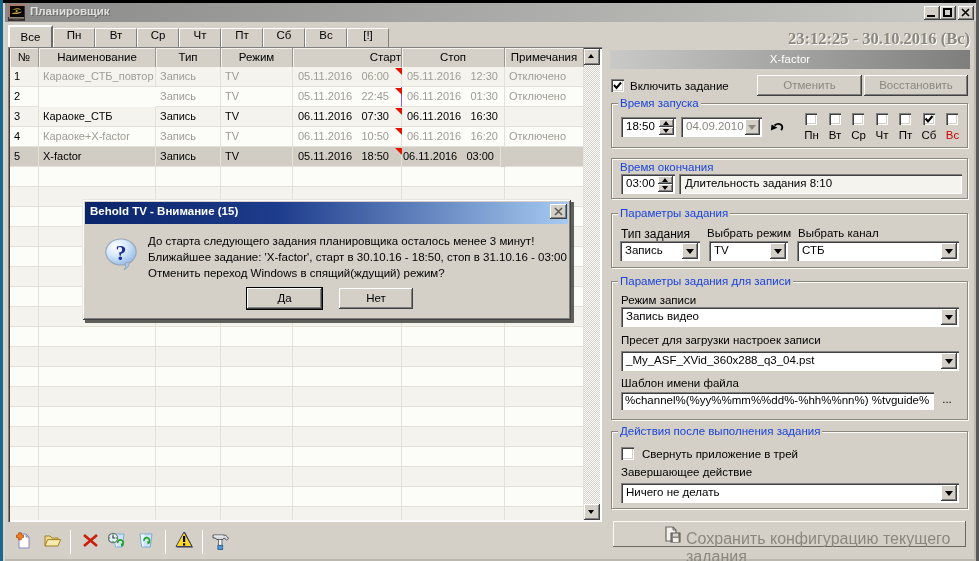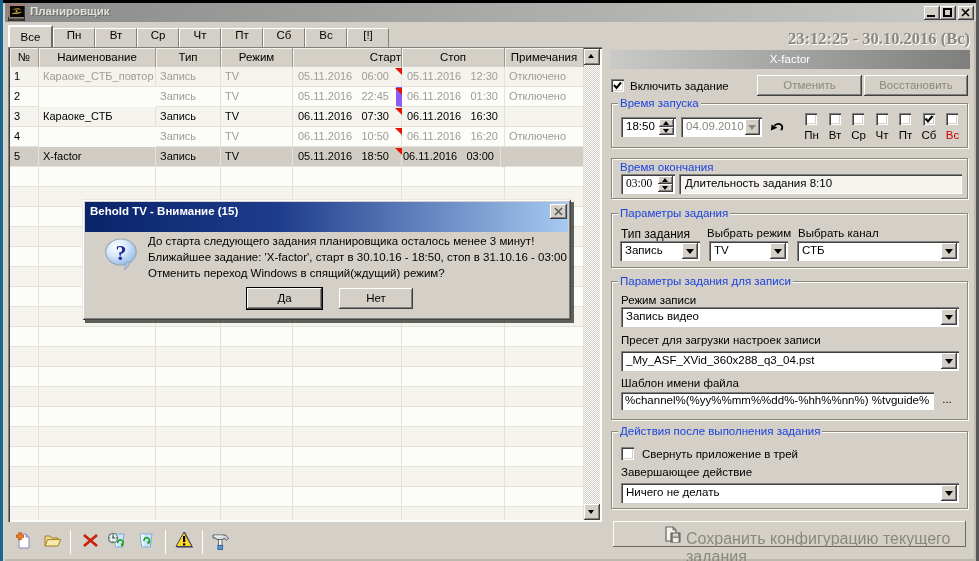--- a/index.html
+++ b/index.html
@@ -45,21 +45,21 @@
 .field{background:#fff;box-shadow:inset 1px 1px 0 #808080,inset 2px 2px 0 #404040,inset -1px -1px 0 #fff;}
 .cb{background:#fff;box-shadow:inset 1px 1px 0 #808080,inset 2px 2px 0 #404040,inset -1px -1px 0 #fff,inset -2px -2px 0 #d4d0c8;}
 .ddbtn{position:absolute;background:#d4d0c8;box-shadow:inset -1px -1px 0 #404040,inset 1px 1px 0 #fff,inset -2px -2px 0 #808080;}
 .tri-d{border-left:4px solid transparent;border-right:4px solid transparent;border-top:5px solid #000;}
 .tri-u{border-left:3px solid transparent;border-right:3px solid transparent;border-bottom:4px solid #000;}
 .tri-dn{border-left:3px solid transparent;border-right:3px solid transparent;border-top:4px solid #000;}
 .redtri{width:0;height:0;border-left:7px solid transparent;border-top:7px solid #e41200;}
 
 #dlg{left:82px;top:199px;width:489px;height:121px;background:#d4d0c8;
 box-shadow:inset 1px 1px 0 #e8e6e0,inset -1px -1px 0 #404040,inset 2px 2px 0 #fff,inset -2px -2px 0 #808080, 3px 3px 0 rgba(45,45,42,0.75);z-index:10;}
-#dlgtitle{left:3px;top:3px;width:483px;height:30px;background:linear-gradient(to right,#0a246a,#1e3c8c 40%,#a6caf0);color:#fff;font-weight:bold;font-size:11.5px;line-height:18px;padding-left:5px;}
+#dlgtitle{left:3px;top:3px;width:483px;height:22px;background:linear-gradient(to right,#0a246a,#1e3c8c 40%,#a6caf0);color:#fff;font-weight:bold;font-size:11.5px;line-height:18px;padding-left:5px;}
 #botline{left:3px;top:559px;width:973px;height:2px;background:#bbb8b0;}
 </style>
 </head>
 <body>
 <div id="win">
  <div class="abs" id="topedge"></div>
  <div class="abs" id="botline"></div>
  <div class="abs" id="titlebar"></div>
  <div class="abs" id="leftedge"></div>
  <div class="abs" id="leftlight"></div>
@@ -120,37 +120,38 @@
         <div class="cell gray" style="left:211px;width:72px;padding-left:4px;border-right:1px solid #e4e1d8;">TV</div>
         <div class="cell gray" style="left:283px;width:109px;padding-left:5px;border-right:1px solid #e4e1d8;">05.11.2016&nbsp;&nbsp; 06:00</div>
         <div class="cell gray" style="left:392px;width:103px;padding-left:5px;border-right:1px solid #e4e1d8;">05.11.2016&nbsp;&nbsp; 12:30</div>
         <div class="cell gray" style="left:495px;width:79px;padding-left:4px;border-right:1px solid #e4e1d8;">Отключено</div>
         <div class="abs redtri" style="left:385px;top:1px;"></div>
       </div>
       <div class="row" style="top:20px;background:#fcfcf9;">
         <div class="cell" style="left:0px;width:29px;padding-left:4px;border-right:1px solid #e4e1d8;">2</div>
         <div class="cell gray" style="left:146px;width:65px;padding-left:4px;border-right:1px solid #e4e1d8;">Запись</div>
         <div class="cell gray" style="left:211px;width:72px;padding-left:4px;border-right:1px solid #e4e1d8;">TV</div>
-        <div class="cell gray" style="left:283px;width:109px;padding-left:5px;border-right:6px solid #8b5cf6;">05.11.2016&nbsp;&nbsp; 22:45</div>
+        <div class="cell gray" style="left:283px;width:109px;padding-left:5px;border-right:1px solid #8b5cf6;">05.11.2016&nbsp;&nbsp; 22:45</div>
         <div class="cell gray" style="left:392px;width:103px;padding-left:5px;border-right:1px solid #e4e1d8;">06.11.2016&nbsp;&nbsp; 01:30</div>
         <div class="cell gray" style="left:495px;width:79px;padding-left:4px;border-right:1px solid #e4e1d8;">Отключено</div>
         <div class="abs redtri" style="left:385px;top:1px;"></div>
       </div>
       <div class="row" style="top:40px;background:#f4f3ee;">
         <div class="cell" style="left:0px;width:29px;padding-left:4px;border-right:1px solid #e4e1d8;">3</div>
         <div class="cell" style="left:29px;width:117px;padding-left:4px;border-right:1px solid #e4e1d8;">Караоке_СТБ</div>
         <div class="cell" style="left:146px;width:65px;padding-left:4px;border-right:1px solid #e4e1d8;">Запись</div>
         <div class="cell" style="left:211px;width:72px;padding-left:4px;border-right:1px solid #e4e1d8;">TV</div>
         <div class="cell" style="left:283px;width:109px;padding-left:5px;border-right:1px solid #e4e1d8;">06.11.2016&nbsp;&nbsp; 07:30</div>
         <div class="cell" style="left:392px;width:103px;padding-left:5px;border-right:1px solid #e4e1d8;">06.11.2016&nbsp;&nbsp; 16:30</div>
         <div class="cell" style="left:495px;width:79px;padding-left:4px;border-right:1px solid #e4e1d8;"></div>
         <div class="abs redtri" style="left:385px;top:1px;"></div>
       </div>
       <div class="row" style="top:60px;background:#fcfcf9;">
         <div class="cell" style="left:0px;width:29px;padding-left:4px;border-right:1px solid #e4e1d8;">4</div>
+        <div class="cell gray" style="left:29px;width:117px;padding-left:4px;border-right:1px solid #e4e1d8;">Караоке+X-factor</div>
         <div class="cell gray" style="left:146px;width:65px;padding-left:4px;border-right:1px solid #e4e1d8;">Запись</div>
         <div class="cell gray" style="left:211px;width:72px;padding-left:4px;border-right:1px solid #e4e1d8;">TV</div>
         <div class="cell gray" style="left:283px;width:109px;padding-left:5px;border-right:1px solid #e4e1d8;">06.11.2016&nbsp;&nbsp; 10:50</div>
         <div class="cell gray" style="left:392px;width:103px;padding-left:5px;border-right:1px solid #e4e1d8;">06.11.2016&nbsp;&nbsp; 16:20</div>
         <div class="cell gray" style="left:495px;width:79px;padding-left:4px;border-right:1px solid #e4e1d8;">Отключено</div>
         <div class="abs redtri" style="left:385px;top:1px;"></div>
       </div>
       <div class="row" style="top:80px;background:#d1cdc4;">
         <div class="cell" style="left:0px;width:29px;padding-left:4px;border-right:1px solid #e4e1d8;">5</div>
         <div class="cell" style="left:29px;width:117px;padding-left:4px;border-right:1px solid #e4e1d8;">X-factor</div>
@@ -368,21 +369,21 @@
       <div class="abs cb" style="left:899px;top:113px;width:12px;height:12px;"></div>
       <div class="abs" style="left:897px;top:129px;width:17px;text-align:center;font-size:11.5px;">Пт</div>
       <div class="abs cb" style="left:922.5px;top:113px;width:12px;height:12px;"><svg width="12" height="12">
           <path d="M2.5 5.5 L5 8.5 L9.5 3" stroke="#000" stroke-width="2" fill="none"></path>
         </svg></div>
       <div class="abs" style="left:920.5px;top:129px;width:17px;text-align:center;font-size:11.5px;">Сб</div>
       <div class="abs cb" style="left:946px;top:113px;width:12px;height:12px;"></div>
       <div class="abs" style="left:944px;top:129px;width:17px;text-align:center;font-size:11.5px;color:#cc0000;">Вс</div>
       <div class="abs group" style="left:611px;top:158px;width:357px;height:41px;"></div>
       <div class="abs glabel" style="left:618px;top:161px;">Время окончания</div>
-      <div class="abs field" style="left:621px;top:174px;width:54px;height:20px;line-height:19px;padding-left:5px;font-size:11.5px;font-family:Liberation Serif, serif;">03:00</div>
+      <div class="abs field" style="left:621px;top:174px;width:54px;height:20px;line-height:19px;padding-left:5px;font-size:11.5px;">03:00</div>
       <div class="abs ddbtn" style="left:658px;top:176px;width:15px;height:8px;">
         <div class="arrow tri-u" style="left:4px;top:2px;"></div>
       </div>
       <div class="abs ddbtn" style="left:658px;top:184px;width:15px;height:8px;">
         <div class="arrow tri-dn" style="left:4px;top:2px;"></div>
       </div>
       <div class="abs field" style="left:679px;top:174px;width:283px;height:20px;line-height:19px;padding-left:6px;font-size:11.5px;background:#f4f3ee;">Длительность задания 8:10</div>
       <div class="abs group" style="left:611px;top:213px;width:357px;height:55px;"></div>
       <div class="abs glabel" style="left:618px;top:207px;">Параметры задания</div>
       <div class="abs" style="left:621px;top:227px;font-size:12px;">Тип задания</div>

